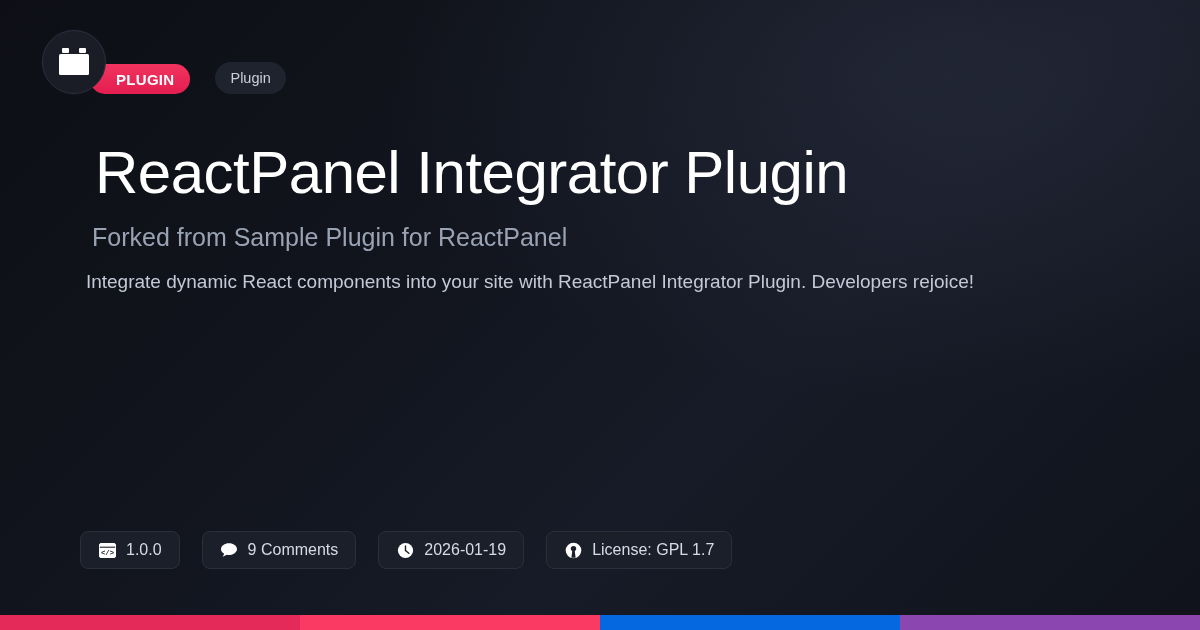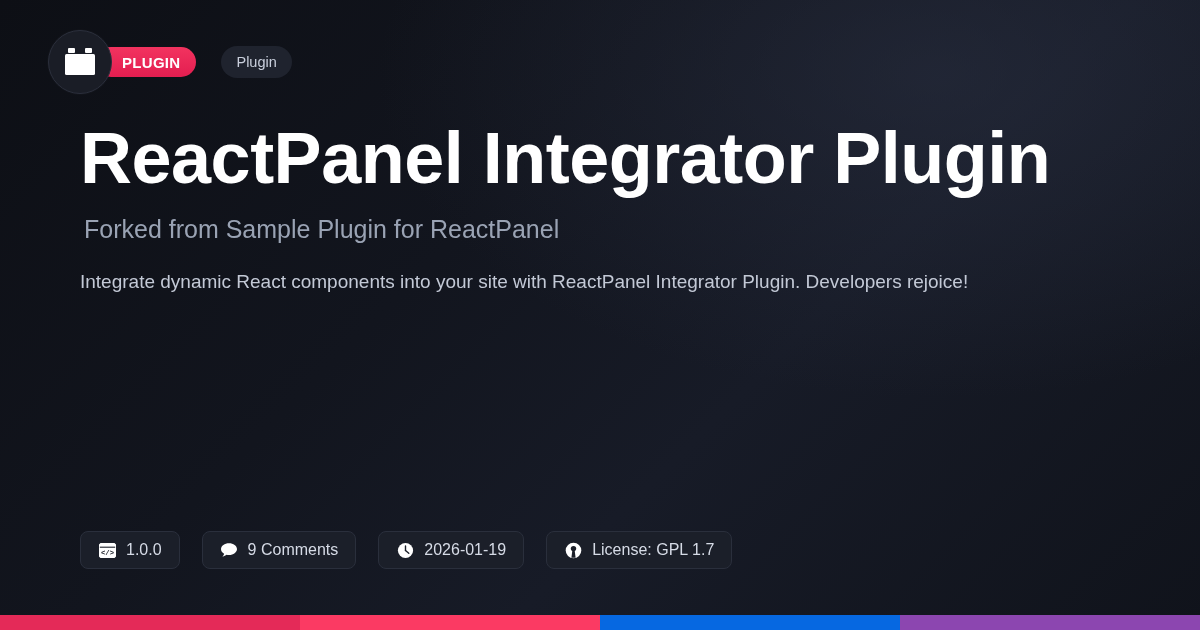--- a/index.html
+++ b/index.html
@@ -21,24 +21,24 @@
     box-sizing: border-box;
     background:
       radial-gradient(900px 520px at 78% 12%, rgba(42,48,66,0.55) 0%, rgba(20,24,34,0) 62%),
       linear-gradient(135deg, #0d0f15 0%, #12151e 38%, #171b27 62%, #10131b 100%);
     overflow: hidden;
   }
 
   
   .header-row {
     position: absolute;
-    left: 48px;
+    left: 42px;
     top: 30px;
     display: flex;
-    align-items: center;
+    align-items: flex-end;
     height: 64px;
   }
 
   .avatar {
     position: relative;
     z-index: 2;
     width: 62px;
     height: 62px;
     border-radius: 50%;
     background: #1a1d26;
@@ -81,50 +81,51 @@
     align-items: center;
     line-height: 1;
     white-space: nowrap;
   }
 
   
   .title {
     position: absolute;
     left: 80px;
     top: 122px;
-    margin: 0;
-    font-size: 72px;
+    margin: 15px;
+    font-size: 60px;
     line-height: 72px;
-    font-weight: bold;
+    font-weight: normal;
     color: #ffffff;
     letter-spacing: -0.5px;
     white-space: nowrap;
   }
 
   .subtitle {
     position: absolute;
     left: 80px;
     top: 209px;
-    margin: 4px;
+    margin: 12px;
     font-size: 25px;
     line-height: 32px;
     font-weight: normal;
     color: #9aa3b4;
     white-space: nowrap;
   }
 
   .description {
     position: absolute;
     left: 80px;
     top: 265px;
     width: 900px;
     margin: 0;
     font-size: 19px;
     line-height: 33px;
     color: #c3c9d6;
+    text-align: center;
   }
 
   
   .meta-row {
     position: absolute;
     left: 80px;
     top: 531px;
     display: flex;
     align-items: center;
     gap: 22px;

